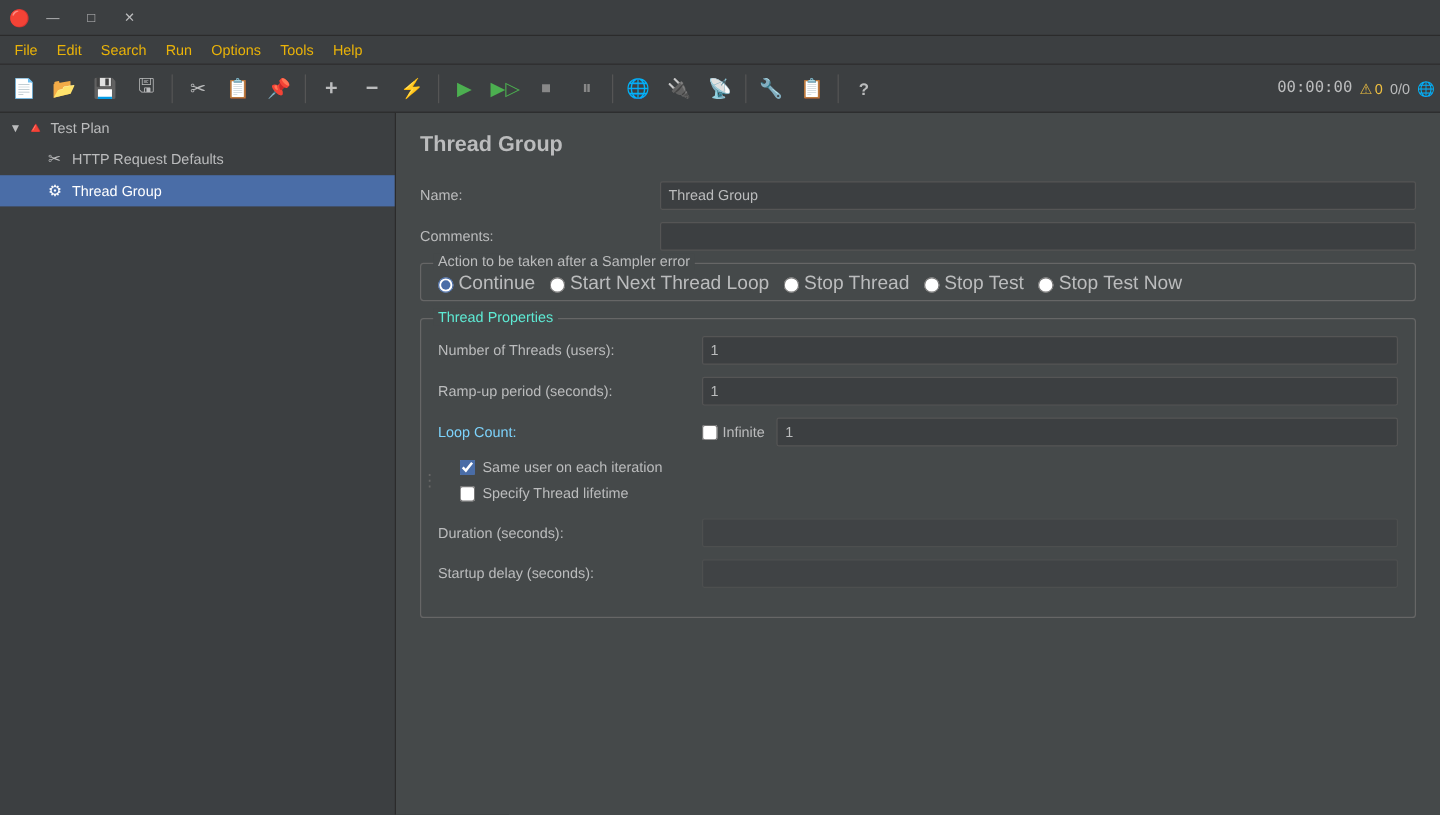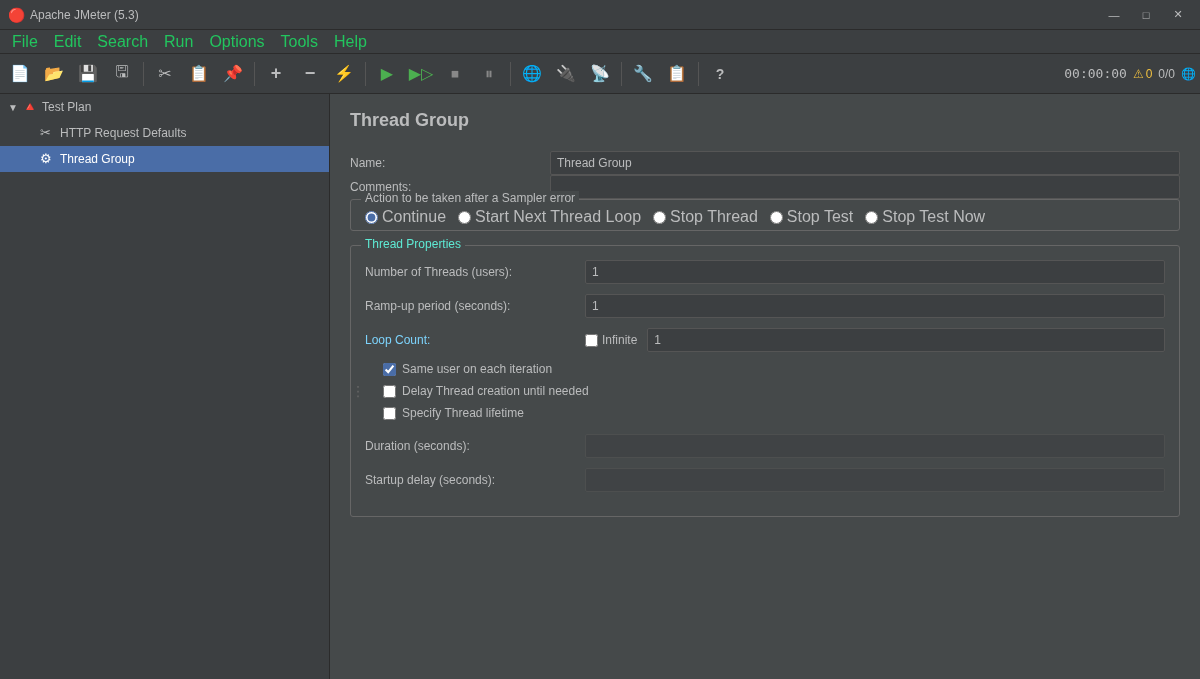--- a/index.html
+++ b/index.html
@@ -58,22 +58,22 @@
       background: #3c3f41;
       height: 24px;
       display: flex;
       align-items: center;
       padding: 0 4px;
       border-bottom: 1px solid #2b2b2b;
     }
     .menu-item {
       padding: 2px 8px;
       cursor: pointer;
-      font-size: 16px;
-      color: #22c55e;
+      font-size: 12px;
+      color: #eab308;
       height: 22px;
       display: flex;
       align-items: center;
     }
 
     
     #toolbar {
       background: #3c3f41;
       height: 40px;
       display: flex;
@@ -173,20 +173,21 @@
       font-size: 18px;
       font-weight: bold;
       color: #bbbcbd;
       margin-bottom: 16px;
       padding-bottom: 4px;
     }
 
     .form-row {
       display: flex;
       align-items: center;
+      margin-bottom: 10px;
       justify-content: space-between;
     }
     .form-label {
       width: 200px;
       color: #bbbcbd;
       font-size: 12px;
       flex-shrink: 0;
     }
     .form-input {
       flex: 1;
@@ -351,21 +352,20 @@
     
     ::-webkit-scrollbar { width: 8px; height: 8px; }
     ::-webkit-scrollbar-track { background: #3c3f41; }
     ::-webkit-scrollbar-thumb { background: #666; border-radius: 4px; }
   </style>
 </head>
 <body>
 
 <div id="title-bar">
   <span id="title-icon">🔴</span>
-  <span id="title-text">Apache JMeter (5.3)</span>
   <div id="window-controls">
     <button class="win-btn">—</button>
     <button class="win-btn">□</button>
     <button class="win-btn" id="close-btn">✕</button>
   </div>
 </div>
 
 <div id="menu-bar">
 <div class="menu-item">File</div>
     <div class="menu-item">Edit</div>
@@ -499,24 +499,20 @@
 
       <div class="checkboxes-wrapper">
         <span class="drag-handle">⋮</span>
         <div class="checkbox-section">
           <label class="checkbox-item">
             <input type="checkbox" checked="" style="">
             <span class="checkbox-label">Same user on each iteration</span>
           </label>
           <label class="checkbox-item">
             <input type="checkbox" style="">
-            <span class="checkbox-label">Delay Thread creation until needed</span>
-          </label>
-          <label class="checkbox-item">
-            <input type="checkbox" style="">
             <span class="checkbox-label">Specify Thread lifetime</span>
           </label>
         </div>
       </div>
 
       <div class="thread-form-row">
         <span class="thread-label">Duration (seconds):</span>
         <input class="thread-input disabled-input" type="text" disabled="" style="">
       </div>
 

